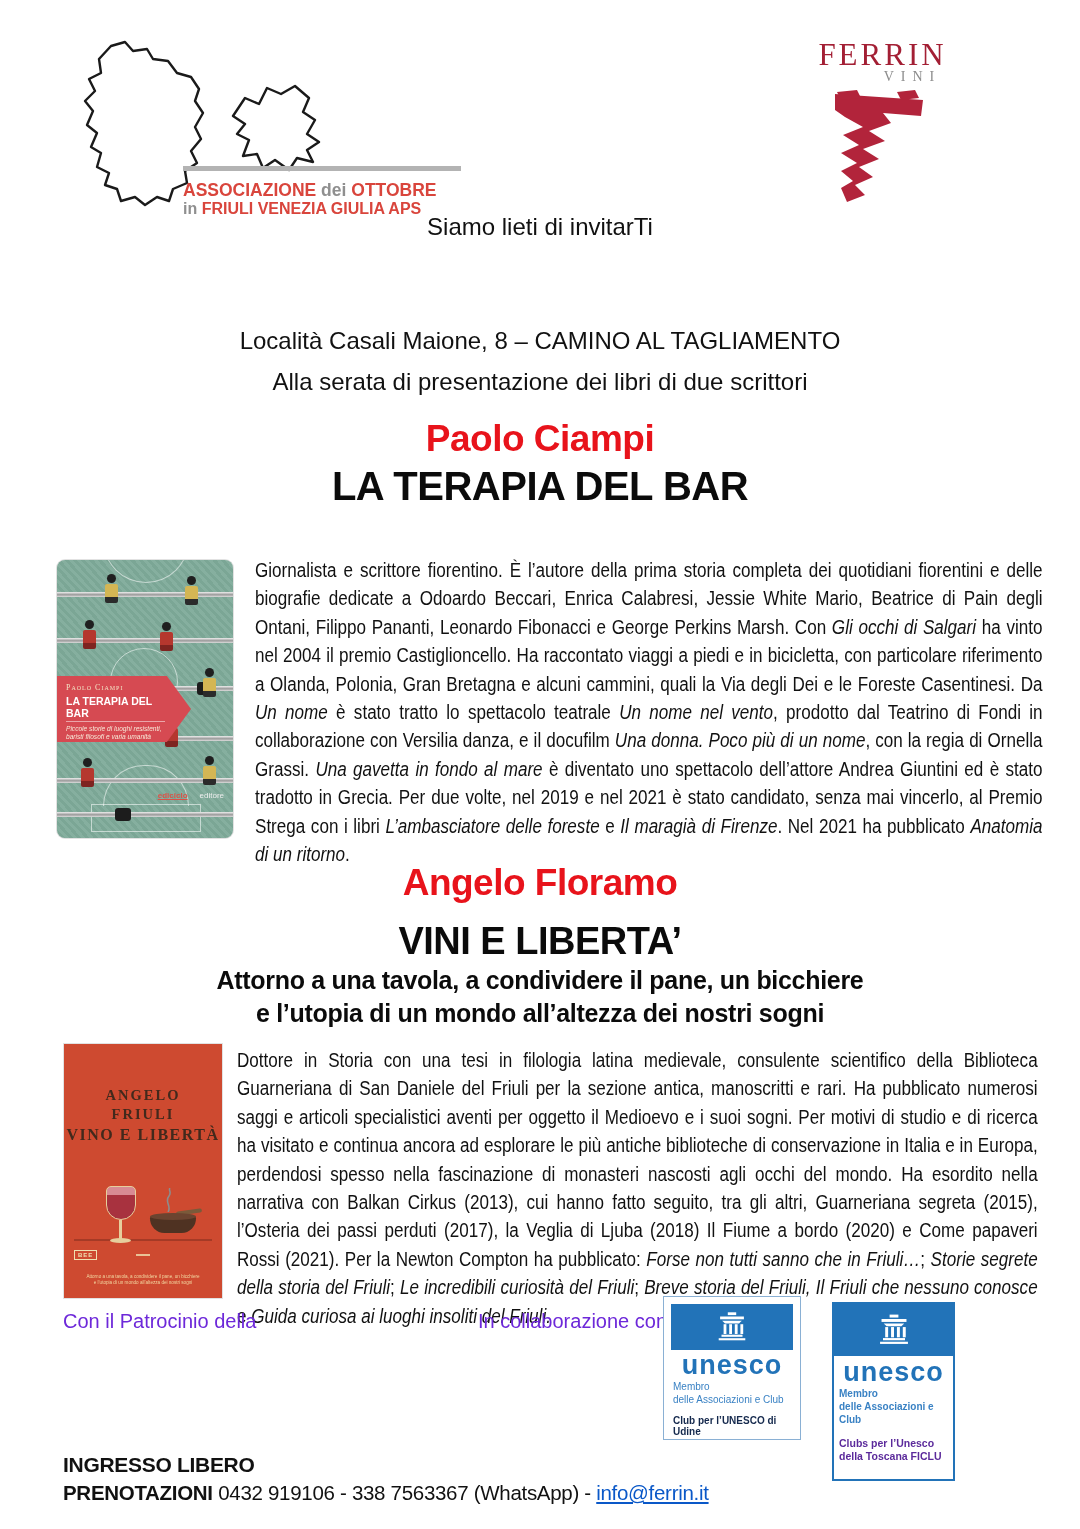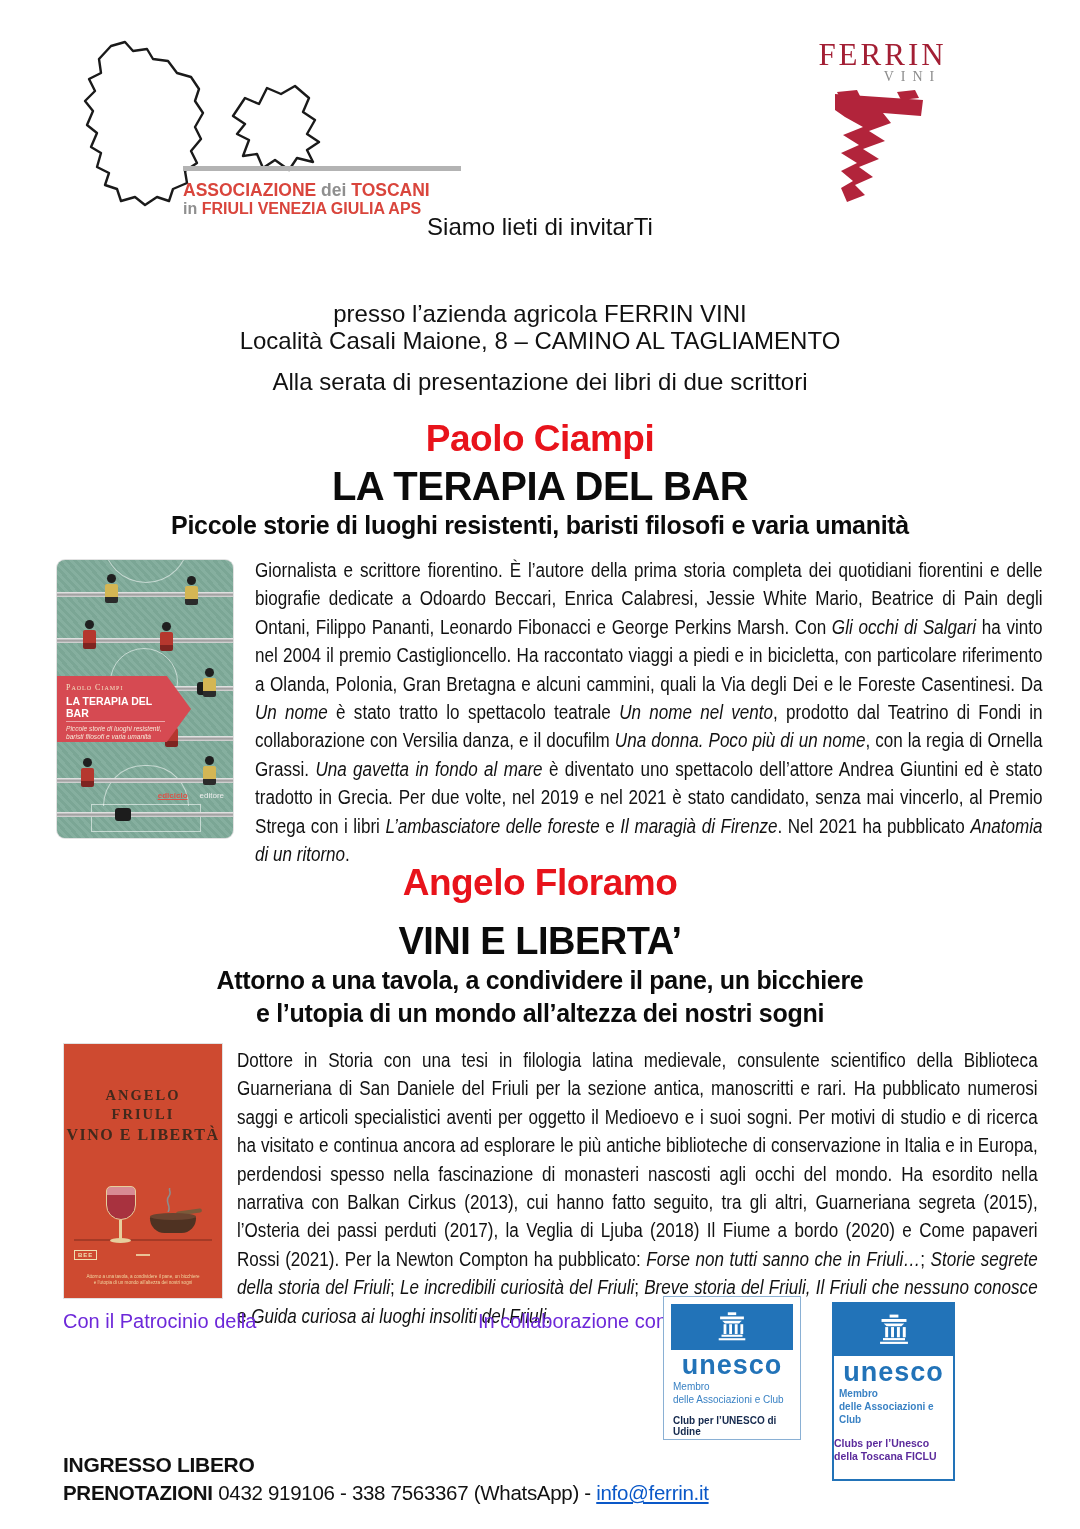--- a/index.html
+++ b/index.html
@@ -109,59 +109,57 @@
   .uhead{background:#2273b8;display:flex;align-items:center;justify-content:center;}
   .ucard1 .uhead{height:46px;}
   .ucard2 .uhead{height:52px;}
   .ubrand{color:#2273b8;font-weight:bold;letter-spacing:1px;}
   .ucard1 .ubrand{font-size:27px;line-height:30px;text-align:center;}
   .ucard2 .ubrand{font-size:27px;line-height:30px;text-align:center;margin-top:1px;}
   .umem{color:#3a82c4;font-size:10px;line-height:13px;text-align:left;}
   .ucard1 .umem{padding-left:2px;}
   .ucard2 .umem{padding-left:5px;font-weight:bold;}
   .uclub1{margin-top:9px;padding-left:2px;font-size:10px;font-weight:bold;color:#15294d;text-align:left;}
-  .uclub2{margin-top:11px;font-size:10.5px;line-height:13px;font-weight:bold;color:#5b2a9b;text-align:left;}
+  .uclub2{margin-top:11px;padding-left:5px;font-size:10.5px;line-height:13px;font-weight:bold;color:#5b2a9b;text-align:left;}
 
   .free{position:absolute;left:63px;top:1453px;font-size:21px;font-weight:bold;letter-spacing:-0.3px;}
   .book-line{position:absolute;left:63px;top:1481px;font-size:20.5px;letter-spacing:-0.3px;}
   .book-line b{font-weight:bold;}
   .email{color:#0a58c8;text-decoration:underline;}
 </style>
 </head>
 <body>
 
 <div class="page">
 
   <div class="assoc-logo">
     <svg class="assoc-map" width="280" height="172" viewBox="0 0 280 172" fill="none" stroke="#1a1a1a" stroke-width="2.4" stroke-linejoin="round">
       <path d="M38,8 L52,4 L60,13 L74,11 L80,21 L95,23 L104,35 L118,39 L126,51 L122,63 L130,75 L122,89 L128,101 L118,113 L124,125 L112,133 L114,145 L100,151 L96,163 L84,159 L72,167 L62,159 L48,163 L44,151 L32,147 L36,135 L24,129 L28,115 L18,109 L24,95 L14,87 L20,73 L12,63 L22,53 L16,41 L28,35 L26,21 Z"></path>
       <path d="M160,78 L172,60 L186,66 L194,50 L208,56 L222,48 L236,60 L230,74 L242,82 L234,96 L246,104 L234,112 L240,124 L224,120 L216,132 L202,122 L190,130 L184,116 L170,118 L176,102 L164,96 L172,86 Z"></path>
     </svg>
     <div class="assoc-rule"></div>
-    <div class="assoc-l1"><span>ASSOCIAZIONE</span> <span class="assoc-gray">dei</span> <span>TOSCANI</span></div>
+    <div class="assoc-l1"><span>ASSOCIAZIONE</span> <span class="assoc-gray">dei</span> <span>OTTOBRE</span></div>
     <div class="assoc-l2"><span class="assoc-gray">in</span> <span>FRIULI VENEZIA GIULIA APS</span></div>
   </div>
 
   <div class="ferrin-logo">
     <div class="ferrin-name">FERRIN</div>
     <div class="ferrin-sub">VINI</div>
     <svg class="corkscrew" width="104" height="116" viewBox="0 0 104 116">
       <path fill="#b2243b" d="M8,6 L96,12 L94,28 L56,25 L64,35 L42,43 L58,53 L36,61 L52,71 L32,79 L46,89 L28,97 L38,107 L20,114 L14,100 L26,93 L14,83 L30,75 L14,65 L32,57 L16,47 L36,39 L18,29 L8,22 Z"></path>
       <path fill="#b2243b" d="M10,4 L30,2 L34,10 L14,12 Z M70,4 L88,2 L92,10 L74,12 Z"></path>
     </svg>
   </div>
 
   <div class="cline intro">Siamo lieti di invitarTi</div>
-  <div class="cline venue">presso l’azienda agricola FERRIN VINI</div>
   <div class="cline address">Località Casali Maione, 8 – CAMINO AL TAGLIAMENTO</div>
   <div class="cline lead">Alla serata di presentazione dei libri di due scrittori</div>
 
   <div class="author-h" style="top:418px;">Paolo Ciampi</div>
   <div class="title-h" style="top:464px;font-size:40px;">LA TERAPIA DEL BAR</div>
-  <div class="sub-h" style="top:511px;">Piccole storie di luoghi resistenti, baristi filosofi e varia umanità</div>
 
   <div class="cover1">
     <div class="c1-tex"></div>
     <div class="fline dome-t"></div>
     <div class="fline circle"></div>
     <div class="fline dome-b"></div>
     <div class="fline box-b"></div>
     <div class="rod" style="top:32px;"></div>
     <div class="rod" style="top:78px;"></div>
     <div class="rod" style="top:126px;"></div>

